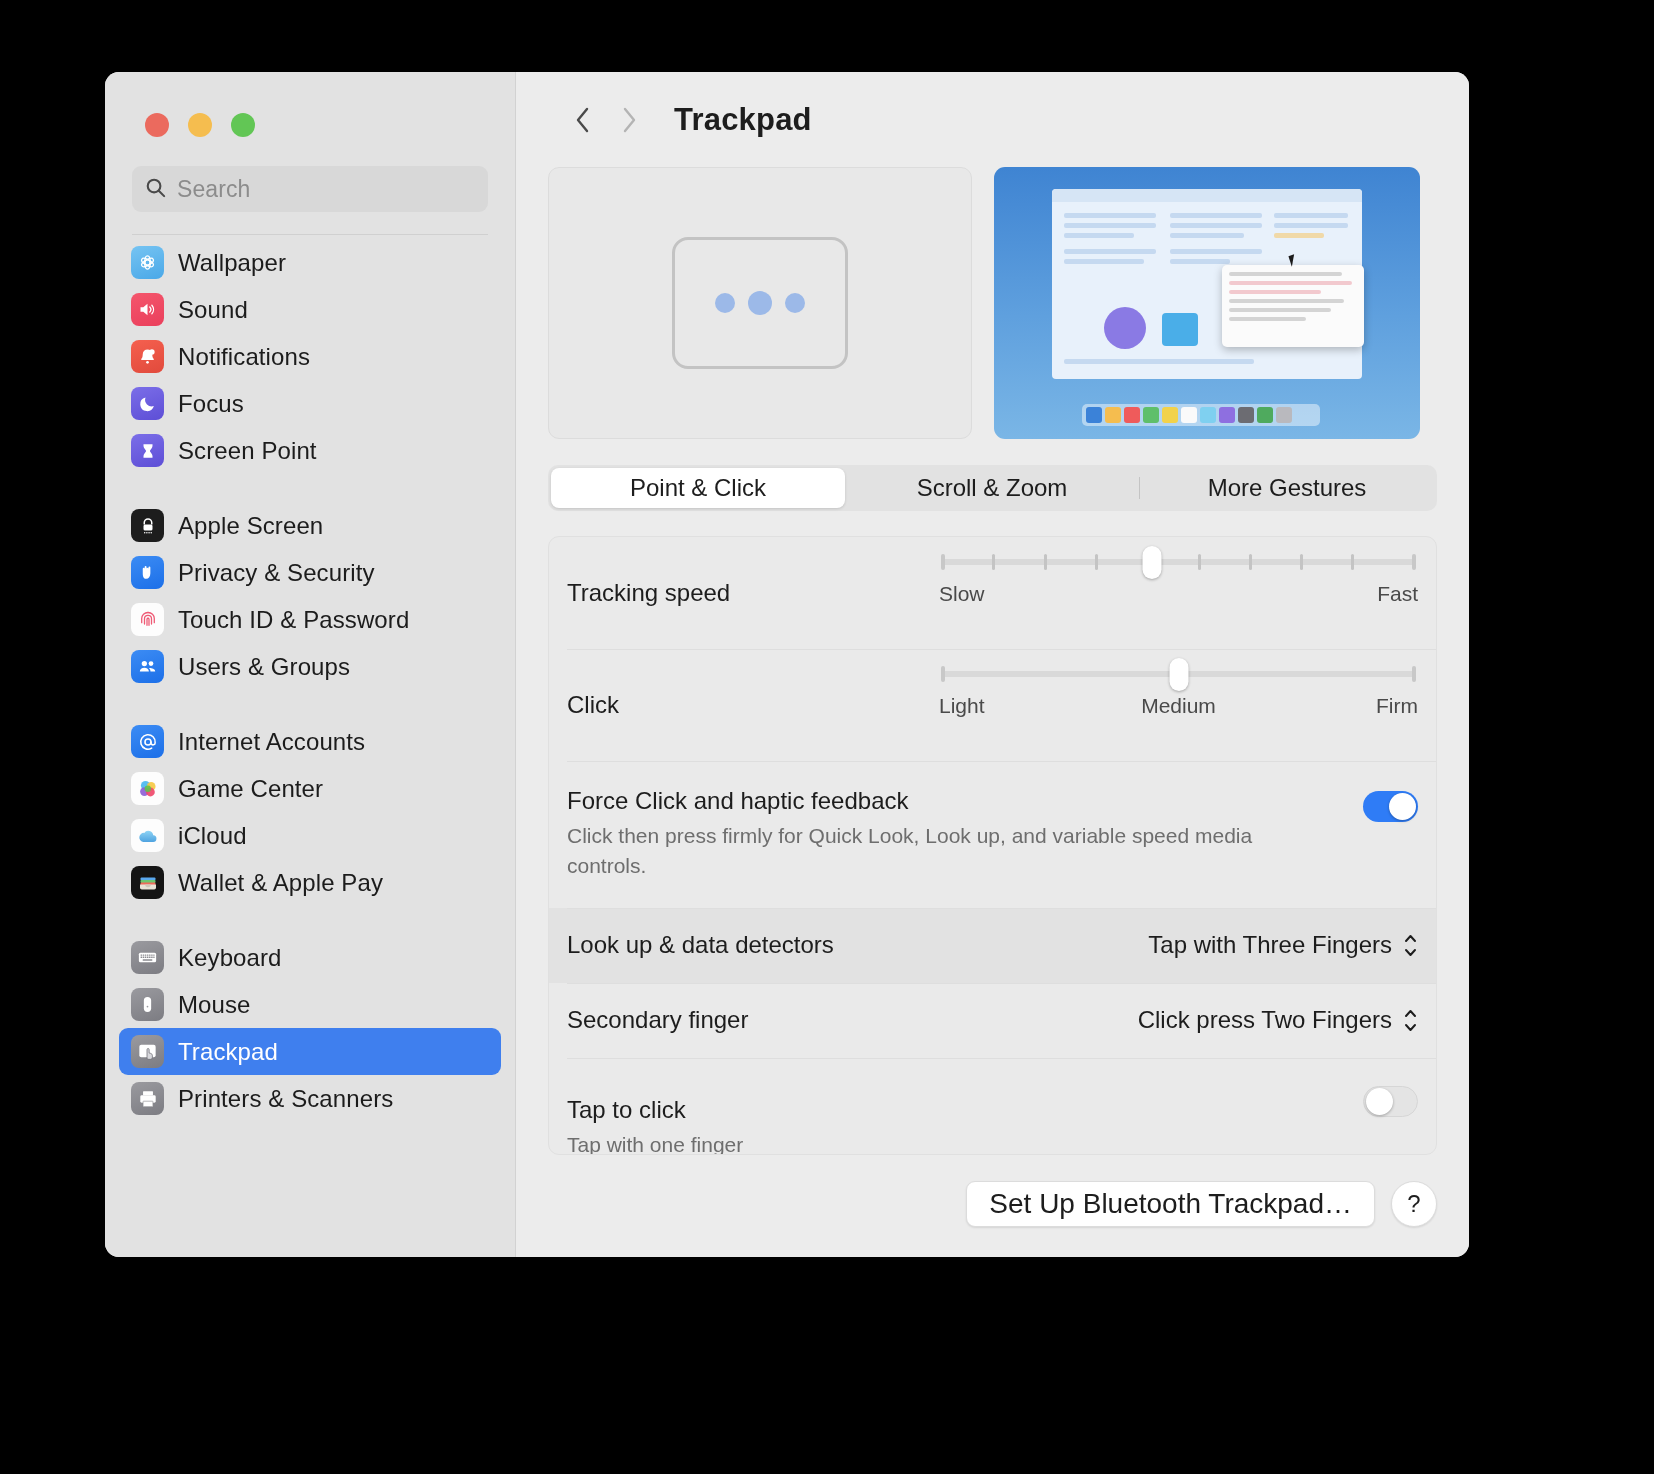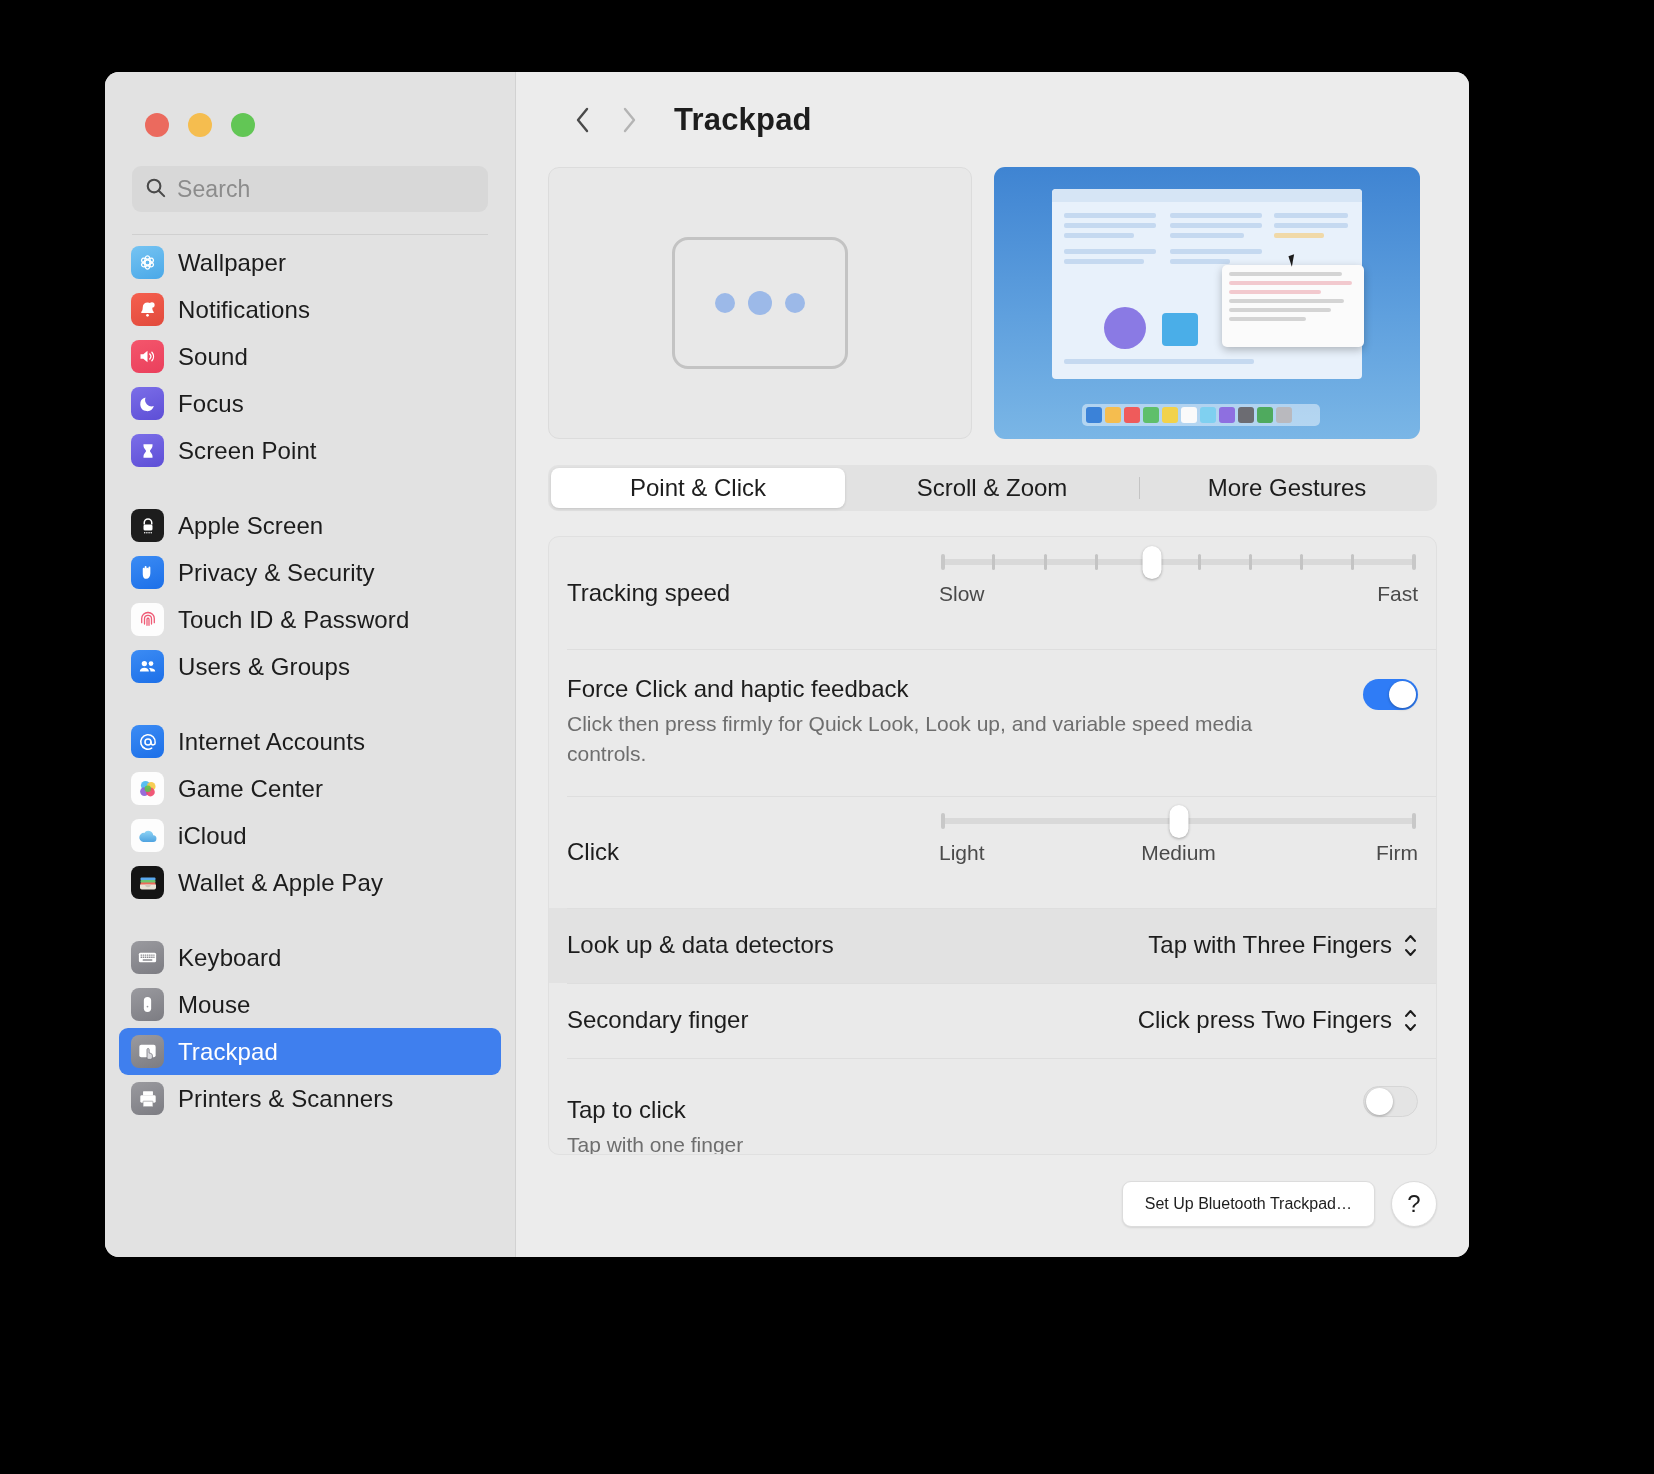--- a/index.html
+++ b/index.html
@@ -339,21 +339,21 @@
     padding-bottom: 30px;
     padding-top: 26px;
   }
   .btn {
     height: 46px;
     background: #fff;
     border: 1px solid #dcdcdc;
     border-radius: 9px;
     padding: 0 22px;
     display: flex; align-items: center;
-    font-size: 16px; color: #1d1d1d;
+    font-size: 28px; color: #1d1d1d;
     box-shadow: 0 1px 2px rgba(0,0,0,0.1);
     white-space: nowrap;
   }
   .helpbtn {
     width: 46px; height: 46px;
     border-radius: 50%;
     background: #fff;
     border: 1px solid #dcdcdc;
     display: flex; align-items: center; justify-content: center;
     font-size: 24px; color: #1d1d1d;
@@ -396,41 +396,41 @@
               <ellipse cx="12" cy="12" rx="3.2" ry="7.5"></ellipse>
               <ellipse cx="12" cy="12" rx="3.2" ry="7.5" transform="rotate(60 12 12)"></ellipse>
               <ellipse cx="12" cy="12" rx="3.2" ry="7.5" transform="rotate(120 12 12)"></ellipse>
             </g>
           </svg>
         </span>
         <span class="navlabel">Wallpaper</span>
       </div>
 
       <div class="navitem">
-        <span class="icn bg-notifications">
-          <svg width="19" height="19" viewBox="0 0 24 24" fill="#fff">
-            <path d="M12 3a6 6 0 0 0-6 6c0 4-1.4 5.4-2 6.3-.3.5 0 1.2.7 1.2h14.6c.7 0 1-.7.7-1.2-.6-.9-2-2.3-2-6.3a6 6 0 0 0-6-6z"></path>
-            <circle cx="12" cy="19.3" r="1.7"></circle>
-            <circle cx="17.6" cy="6.3" r="3.4"></circle>
-          </svg>
-        </span>
-        <span class="navlabel">Notifications</span>
-      </div>
-
-      <div class="navitem">
         <span class="icn bg-sound">
           <svg width="21" height="21" viewBox="0 0 24 24" fill="#fff">
             <path d="M4 9.5h3.2L12 5.4v13.2L7.2 14.5H4z"></path>
             <g fill="none" stroke="#fff" stroke-width="1.5" stroke-linecap="round">
               <path d="M14.6 9.2a4 4 0 0 1 0 5.6"></path>
               <path d="M17 7.2a7.2 7.2 0 0 1 0 9.6"></path>
             </g>
           </svg>
         </span>
         <span class="navlabel">Sound</span>
+      </div>
+
+      <div class="navitem">
+        <span class="icn bg-notifications">
+          <svg width="19" height="19" viewBox="0 0 24 24" fill="#fff">
+            <path d="M12 3a6 6 0 0 0-6 6c0 4-1.4 5.4-2 6.3-.3.5 0 1.2.7 1.2h14.6c.7 0 1-.7.7-1.2-.6-.9-2-2.3-2-6.3a6 6 0 0 0-6-6z"></path>
+            <circle cx="12" cy="19.3" r="1.7"></circle>
+            <circle cx="17.6" cy="6.3" r="3.4"></circle>
+          </svg>
+        </span>
+        <span class="navlabel">Notifications</span>
       </div>
 
       <div class="navitem">
         <span class="icn bg-focus">
           <svg width="20" height="20" viewBox="0 0 24 24" fill="#fff">
             <path d="M19 14.5A8 8 0 0 1 9 4.2 8.3 8.3 0 1 0 19 14.5z"></path>
           </svg>
         </span>
         <span class="navlabel">Focus</span>
       </div>
@@ -715,46 +715,46 @@
             <div class="endcap" style="right:0"></div>
             <div class="thumb" style="left:44.5%"></div>
           </div>
           <div class="slabels">
             <span>Slow</span>
             <span>Fast</span>
           </div>
         </div>
       </div>
 
-      <div class="row" style="padding-top:26px; padding-bottom:26px; align-items:flex-start;">
-        <div style="flex:1; padding-right:30px;">
-          <div class="rowlabel">Force Click and haptic feedback</div>
-          <div class="rowsub">Click then press firmly for Quick Look, Look up, and variable speed media controls.</div>
-        </div>
-        <div class="toggle on" style="margin-top:4px;">
-          <div class="knob"></div>
-        </div>
-      </div>
-
       <div class="row slider-row" style="height:112px;">
         <div class="rowlabel">Click</div>
         <div class="slider-area">
           <div class="track">
             <div class="endcap" style="left:0"></div>
             <div class="endcap" style="right:0"></div>
             <div class="thumb" style="left:50%"></div>
           </div>
           <div class="slabels">
             <span>Light</span>
             <span class="slab-mid">Medium</span>
             <span>Firm</span>
           </div>
         </div>
       </div>
 
+      <div class="row" style="padding-top:26px; padding-bottom:26px; align-items:flex-start;">
+        <div style="flex:1; padding-right:30px;">
+          <div class="rowlabel">Force Click and haptic feedback</div>
+          <div class="rowsub">Click then press firmly for Quick Look, Look up, and variable speed media controls.</div>
+        </div>
+        <div class="toggle on" style="margin-top:4px;">
+          <div class="knob"></div>
+        </div>
+      </div>
+
       <div class="row hl" style="height:75px; align-items:center;">
         <div class="rowlabel" style="flex:1;">Look up &amp; data detectors</div>
         <div style="display:flex; align-items:center;">
           <span class="popval">Tap with Three Fingers</span>
           <span class="chev">
             <svg width="15" height="10" viewBox="0 0 15 10" fill="none" stroke="#1d1d1d" stroke-width="2" stroke-linecap="round" stroke-linejoin="round">
               <polyline points="3,7 7.5,2 12,7"></polyline>
             </svg>
             <svg width="15" height="10" viewBox="0 0 15 10" fill="none" stroke="#1d1d1d" stroke-width="2" stroke-linecap="round" stroke-linejoin="round">
               <polyline points="3,3 7.5,8 12,3"></polyline>

